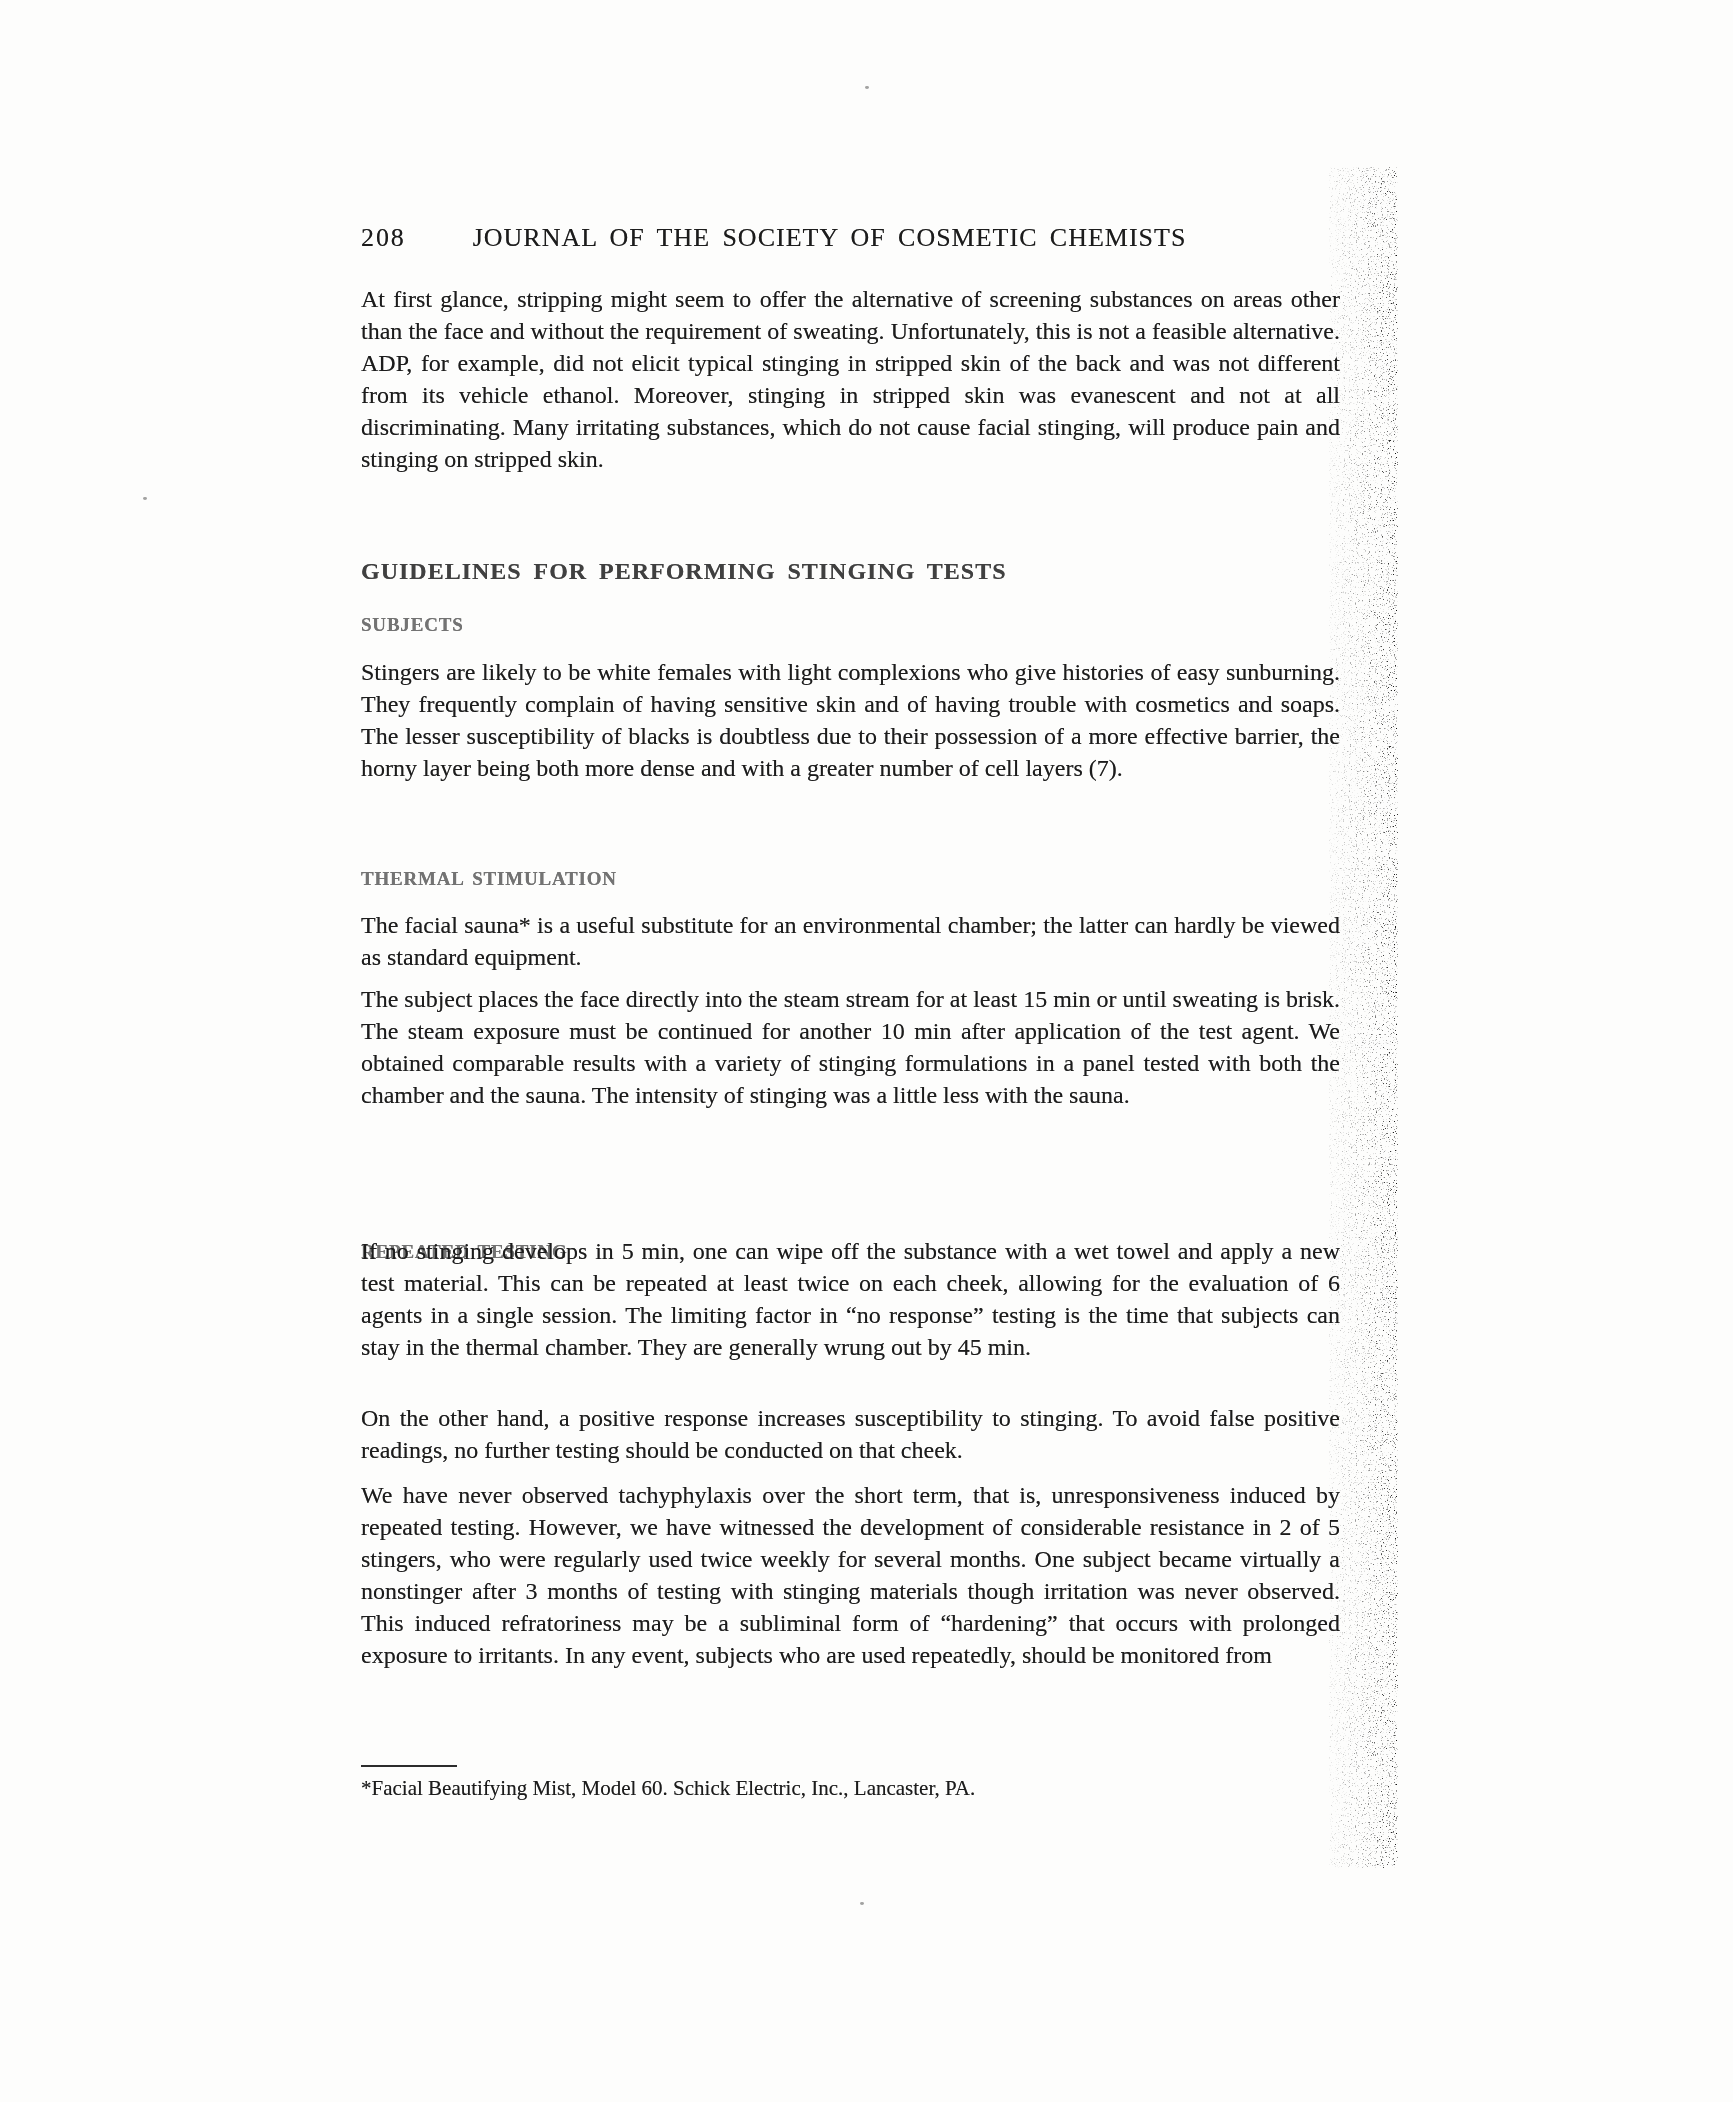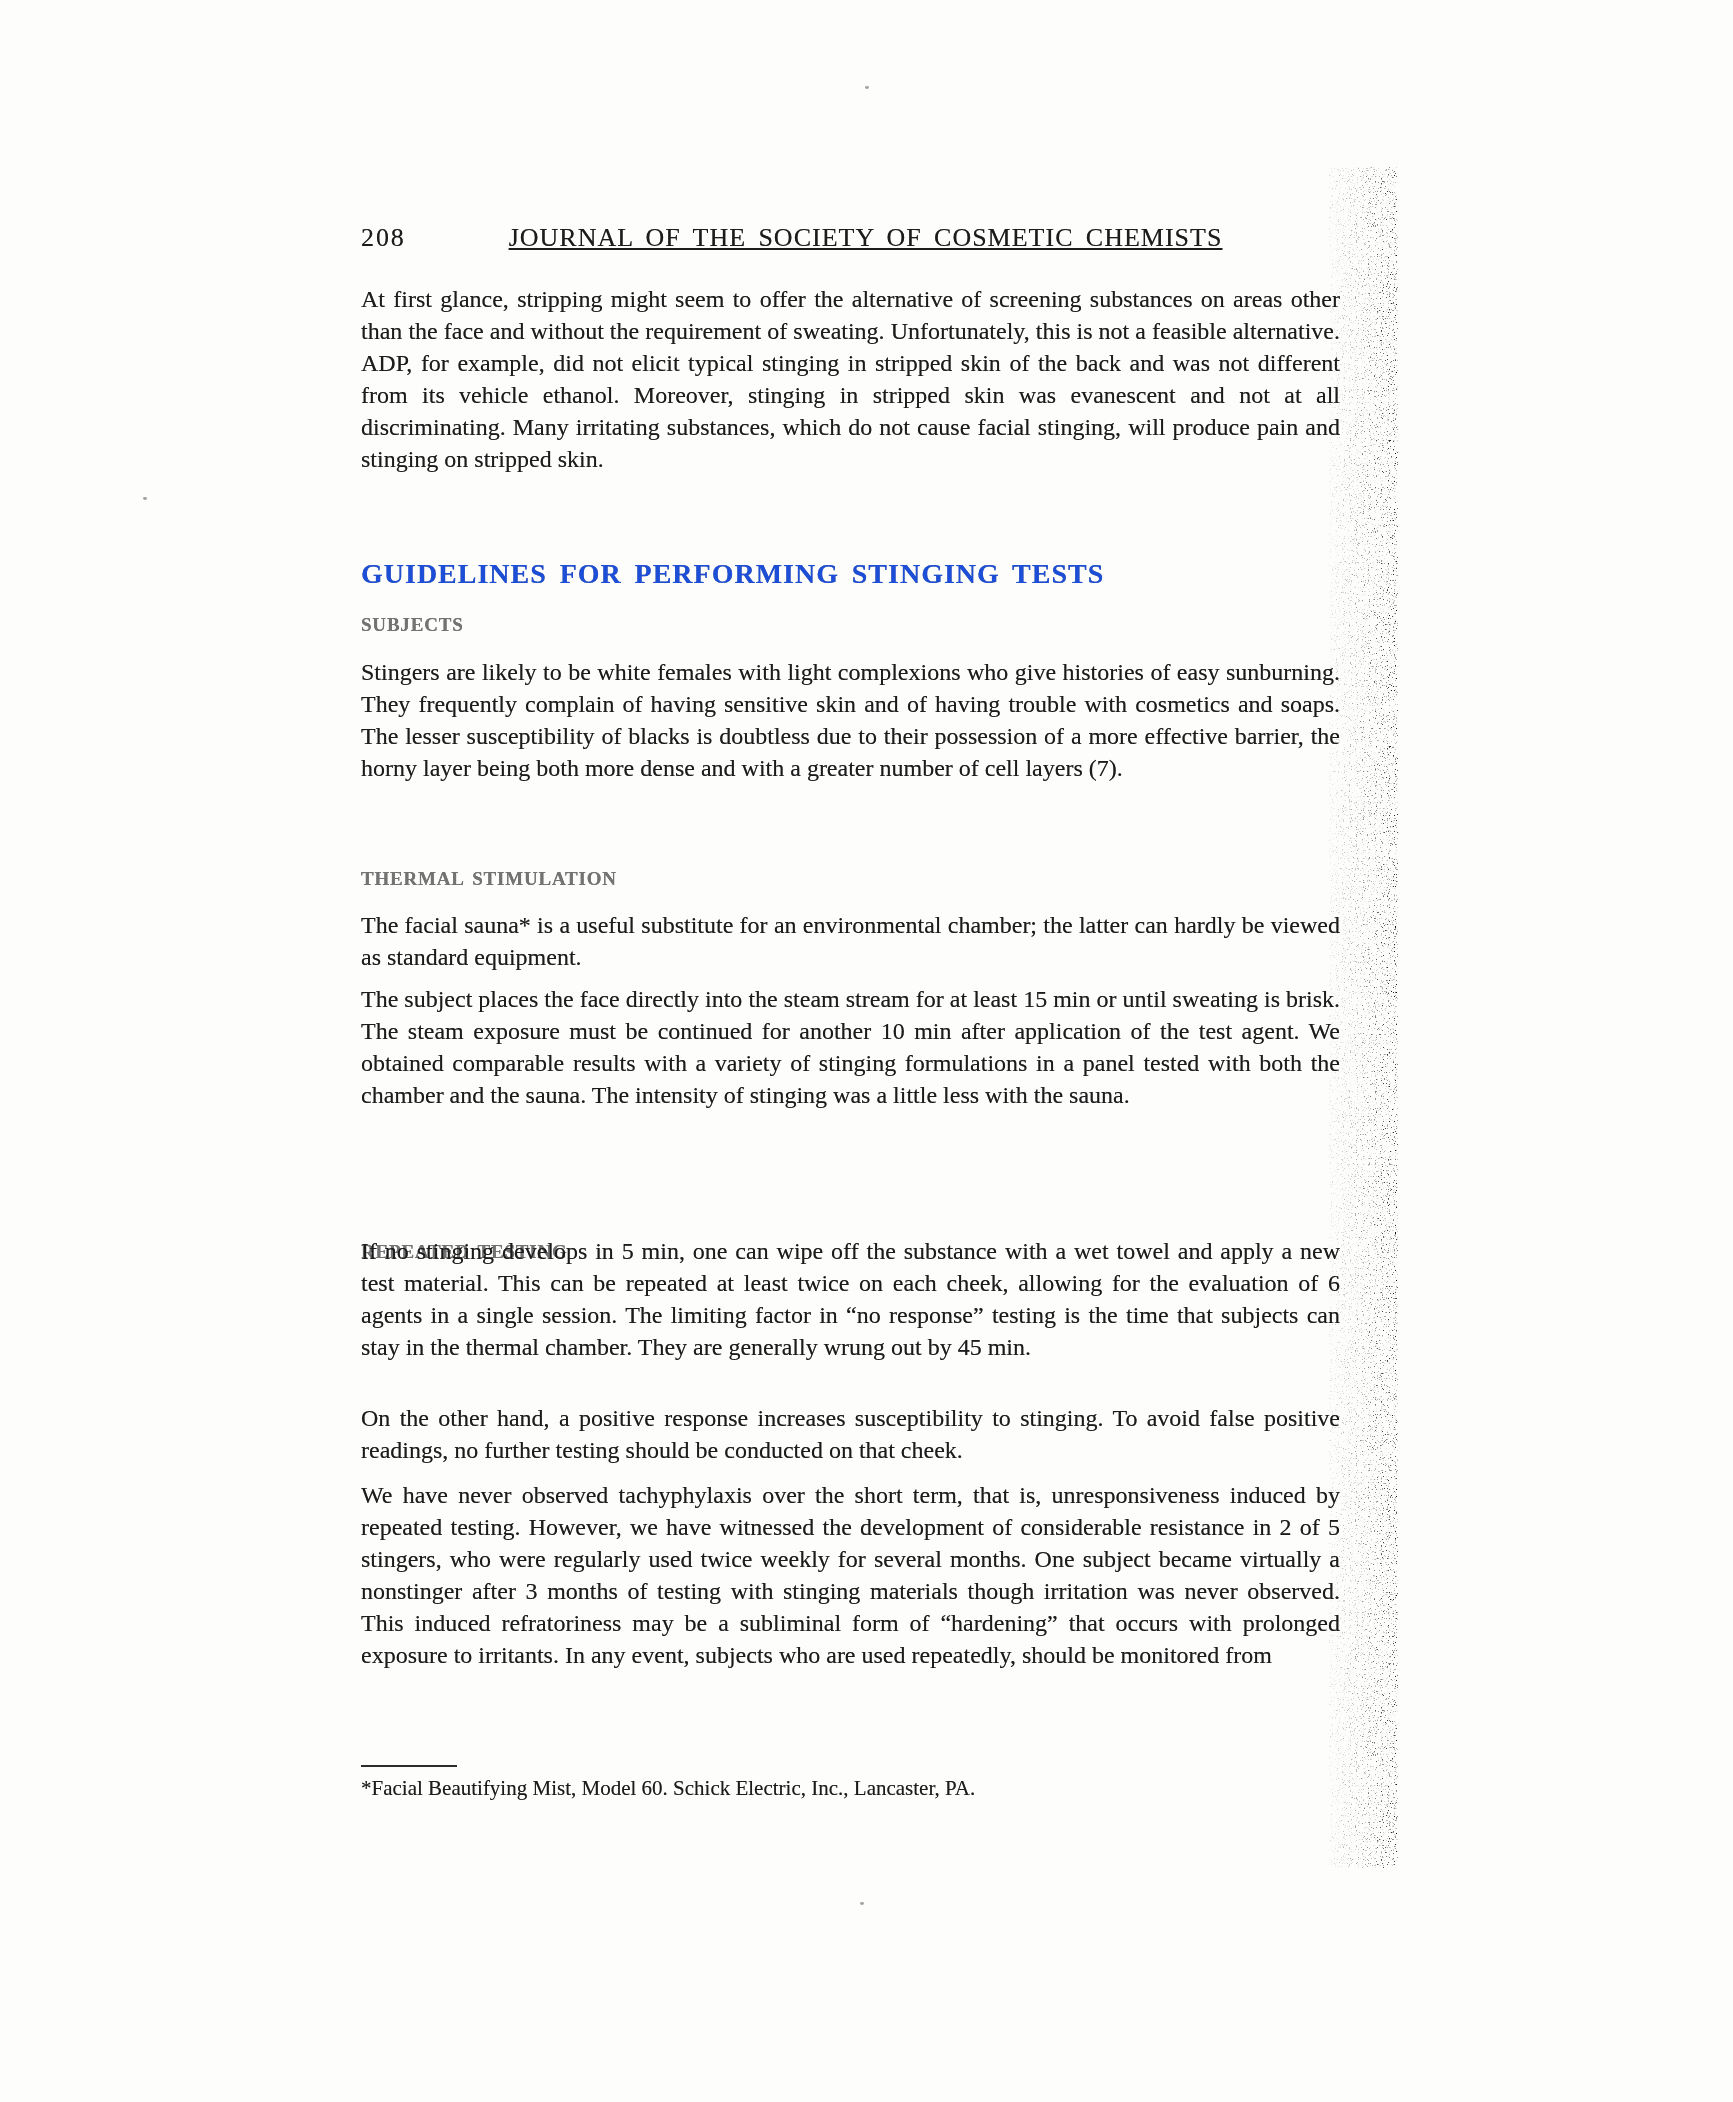--- a/index.html
+++ b/index.html
@@ -21,27 +21,27 @@
     text-shadow: 0 0 0.5px rgba(25,25,25,0.55);
   }
   .page-head {
     display: flex;
     align-items: baseline;
     font-size: 26px;
     letter-spacing: 1px;
     text-shadow: 0 0 0.4px rgba(0,0,0,0.5);
   }
   .page-number { letter-spacing: 1.9px; }
-  .journal-title { margin-left: 103px; word-spacing: 4.8px; text-decoration: underline; }
+  .journal-title { margin-left: 67px; word-spacing: 4.8px; }
   .sec-head {
-    font-size: 28px;
+    font-size: 24px;
     font-weight: bold;
     letter-spacing: 1px;
     word-spacing: 4.8px;
-    color: #1d4ed8;
+    color: #404040;
     text-shadow: 0 0 0.3px rgba(0,0,0,0.45);
   }
   .sub-head {
     font-size: 19px;
     letter-spacing: 0.8px;
     word-spacing: 2.9px;
     color: #737373;
     text-shadow: 0 0 0.4px rgba(0,0,0,0.5);
   }
   .footnote-rule { border-top: 2.9px solid #2c2c2c; width: 96px; }

